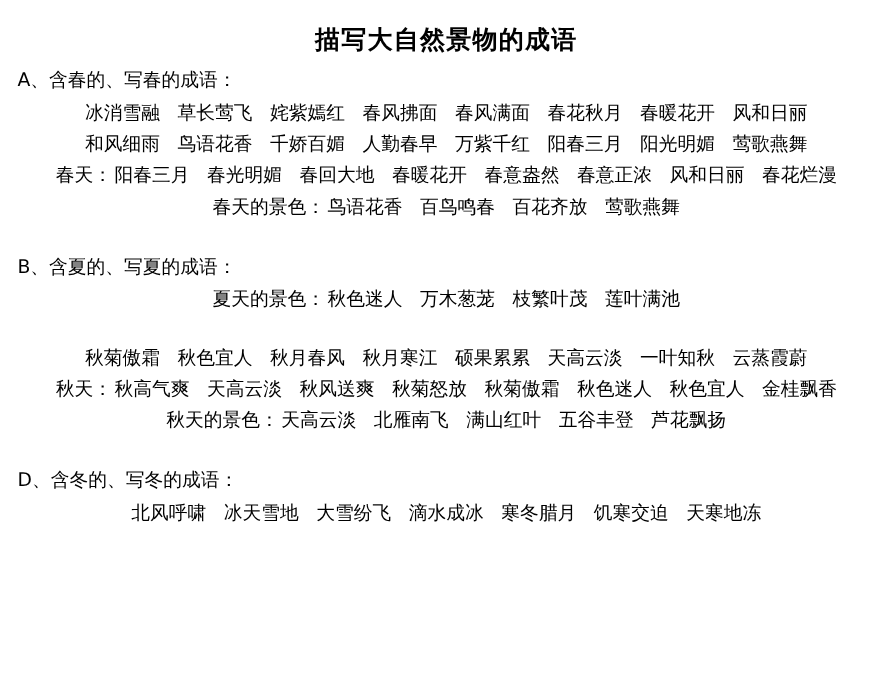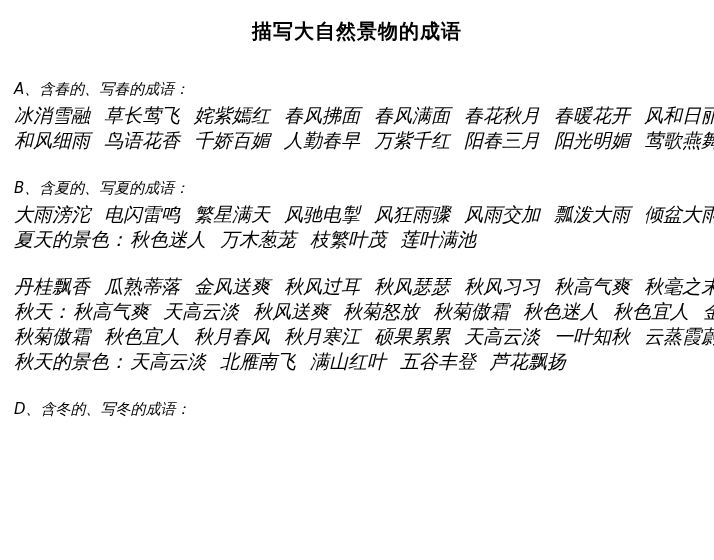--- a/index.html
+++ b/index.html
@@ -19,38 +19,38 @@
     height: 560px;
     box-sizing: border-box;
     padding: 10px 14px 0 14px;
     position: relative;
   }
   .doc-title {
     text-align: center;
     font-size: 20px;
     font-weight: bold;
     letter-spacing: 1px;
-    margin: 8px 0 32px 0;
+    margin: 8px 0 7px 0;
     line-height: 1.3;
   }
   .section {
     margin-bottom: 6px;
-    font-style: italic;
   }
   .section-heading {
     font-size: 15px;
     line-height: 26px;
     margin-bottom: 1px;
     white-space: nowrap;
   }
   .idiom-line {
-    font-size: 19px;
+    font-size: 15px;
     line-height: 25px;
     white-space: nowrap;
     letter-spacing: 0px;
+    text-align: center;
   }
   .idiom-line .lead {
     margin-right: 2px;
   }
   .idiom {
     display: inline-block;
     margin-right: 14px;
   }
   .idiom.last {
     margin-right: 0;
@@ -70,60 +70,63 @@
     <div class="section-heading">A、含春的、写春的成语：</div>
 
     <div class="idiom-line">
       <span class="idiom">冰消雪融</span><span class="idiom">草长莺飞</span><span class="idiom">姹紫嫣红</span><span class="idiom">春风拂面</span><span class="idiom">春风满面</span><span class="idiom">春花秋月</span><span class="idiom">春暖花开</span><span class="idiom last">风和日丽</span>
     </div>
 
     <div class="idiom-line">
       <span class="idiom">和风细雨</span><span class="idiom">鸟语花香</span><span class="idiom">千娇百媚</span><span class="idiom">人勤春早</span><span class="idiom">万紫千红</span><span class="idiom">阳春三月</span><span class="idiom">阳光明媚</span><span class="idiom last">莺歌燕舞</span>
     </div>
 
+    <div class="idiom-line">
+      <span class="lead">春天：</span><span class="idiom">阳春三月</span><span class="idiom">春光明媚</span><span class="idiom">春回大地</span><span class="idiom">春暖花开</span><span class="idiom">春意盎然</span><span class="idiom">春意正浓</span><span class="idiom">风和日丽</span><span class="idiom last">春花烂漫</span>
+    </div>
 
+    <div class="idiom-line">
+      <span class="lead">春天的景色：</span><span class="idiom">鸟语花香</span><span class="idiom">百鸟鸣春</span><span class="idiom">百花齐放</span><span class="idiom last">莺歌燕舞</span>
+    </div>
   </div>
 
   <div class="gap-md"></div>
 
   <div class="section">
     <div class="section-heading">B、含夏的、写夏的成语：</div>
 
-    <div class="idiom-line">
-      <span class="idiom">大雨滂沱</span><span class="idiom">电闪雷鸣</span><span class="idiom">繁星满天</span><span class="idiom">风驰电掣</span><span class="idiom">风狂雨骤</span><span class="idiom">风雨交加</span><span class="idiom">瓢泼大雨</span><span class="idiom last">倾盆大雨</span>
-    </div>
 
 
 
     <div class="idiom-line">
       <span class="lead">夏天的景色：</span><span class="idiom">秋色迷人</span><span class="idiom">万木葱茏</span><span class="idiom">枝繁叶茂</span><span class="idiom last">莲叶满池</span>
     </div>
   </div>
 
   <div class="gap-md"></div>
 
   <div class="section">
 
+
     <div class="idiom-line">
-      <span class="idiom">丹桂飘香</span><span class="idiom">瓜熟蒂落</span><span class="idiom">金风送爽</span><span class="idiom">秋风过耳</span><span class="idiom">秋风瑟瑟</span><span class="idiom">秋风习习</span><span class="idiom">秋高气爽</span><span class="idiom last">秋毫之末</span>
+      <span class="idiom">秋菊傲霜</span><span class="idiom">秋色宜人</span><span class="idiom">秋月春风</span><span class="idiom">秋月寒江</span><span class="idiom">硕果累累</span><span class="idiom">天高云淡</span><span class="idiom">一叶知秋</span><span class="idiom last">云蒸霞蔚</span>
     </div>
 
     <div class="idiom-line">
       <span class="lead">秋天：</span><span class="idiom">秋高气爽</span><span class="idiom">天高云淡</span><span class="idiom">秋风送爽</span><span class="idiom">秋菊怒放</span><span class="idiom">秋菊傲霜</span><span class="idiom">秋色迷人</span><span class="idiom">秋色宜人</span><span class="idiom last">金桂飘香</span>
-    </div>
-
-    <div class="idiom-line">
-      <span class="idiom">秋菊傲霜</span><span class="idiom">秋色宜人</span><span class="idiom">秋月春风</span><span class="idiom">秋月寒江</span><span class="idiom">硕果累累</span><span class="idiom">天高云淡</span><span class="idiom">一叶知秋</span><span class="idiom last">云蒸霞蔚</span>
     </div>
 
     <div class="idiom-line">
       <span class="lead">秋天的景色：</span><span class="idiom">天高云淡</span><span class="idiom">北雁南飞</span><span class="idiom">满山红叶</span><span class="idiom">五谷丰登</span><span class="idiom last">芦花飘扬</span>
     </div>
   </div>
 
   <div class="gap-md"></div>
 
   <div class="section">
     <div class="section-heading">D、含冬的、写冬的成语：</div>
 
+    <div class="idiom-line">
+      <span class="idiom">北风呼啸</span><span class="idiom">冰天雪地</span><span class="idiom">大雪纷飞</span><span class="idiom">滴水成冰</span><span class="idiom">寒冬腊月</span><span class="idiom">饥寒交迫</span><span class="idiom last">天寒地冻</span>
+    </div>
   </div>
 
 </div>
 
 </body></html>

